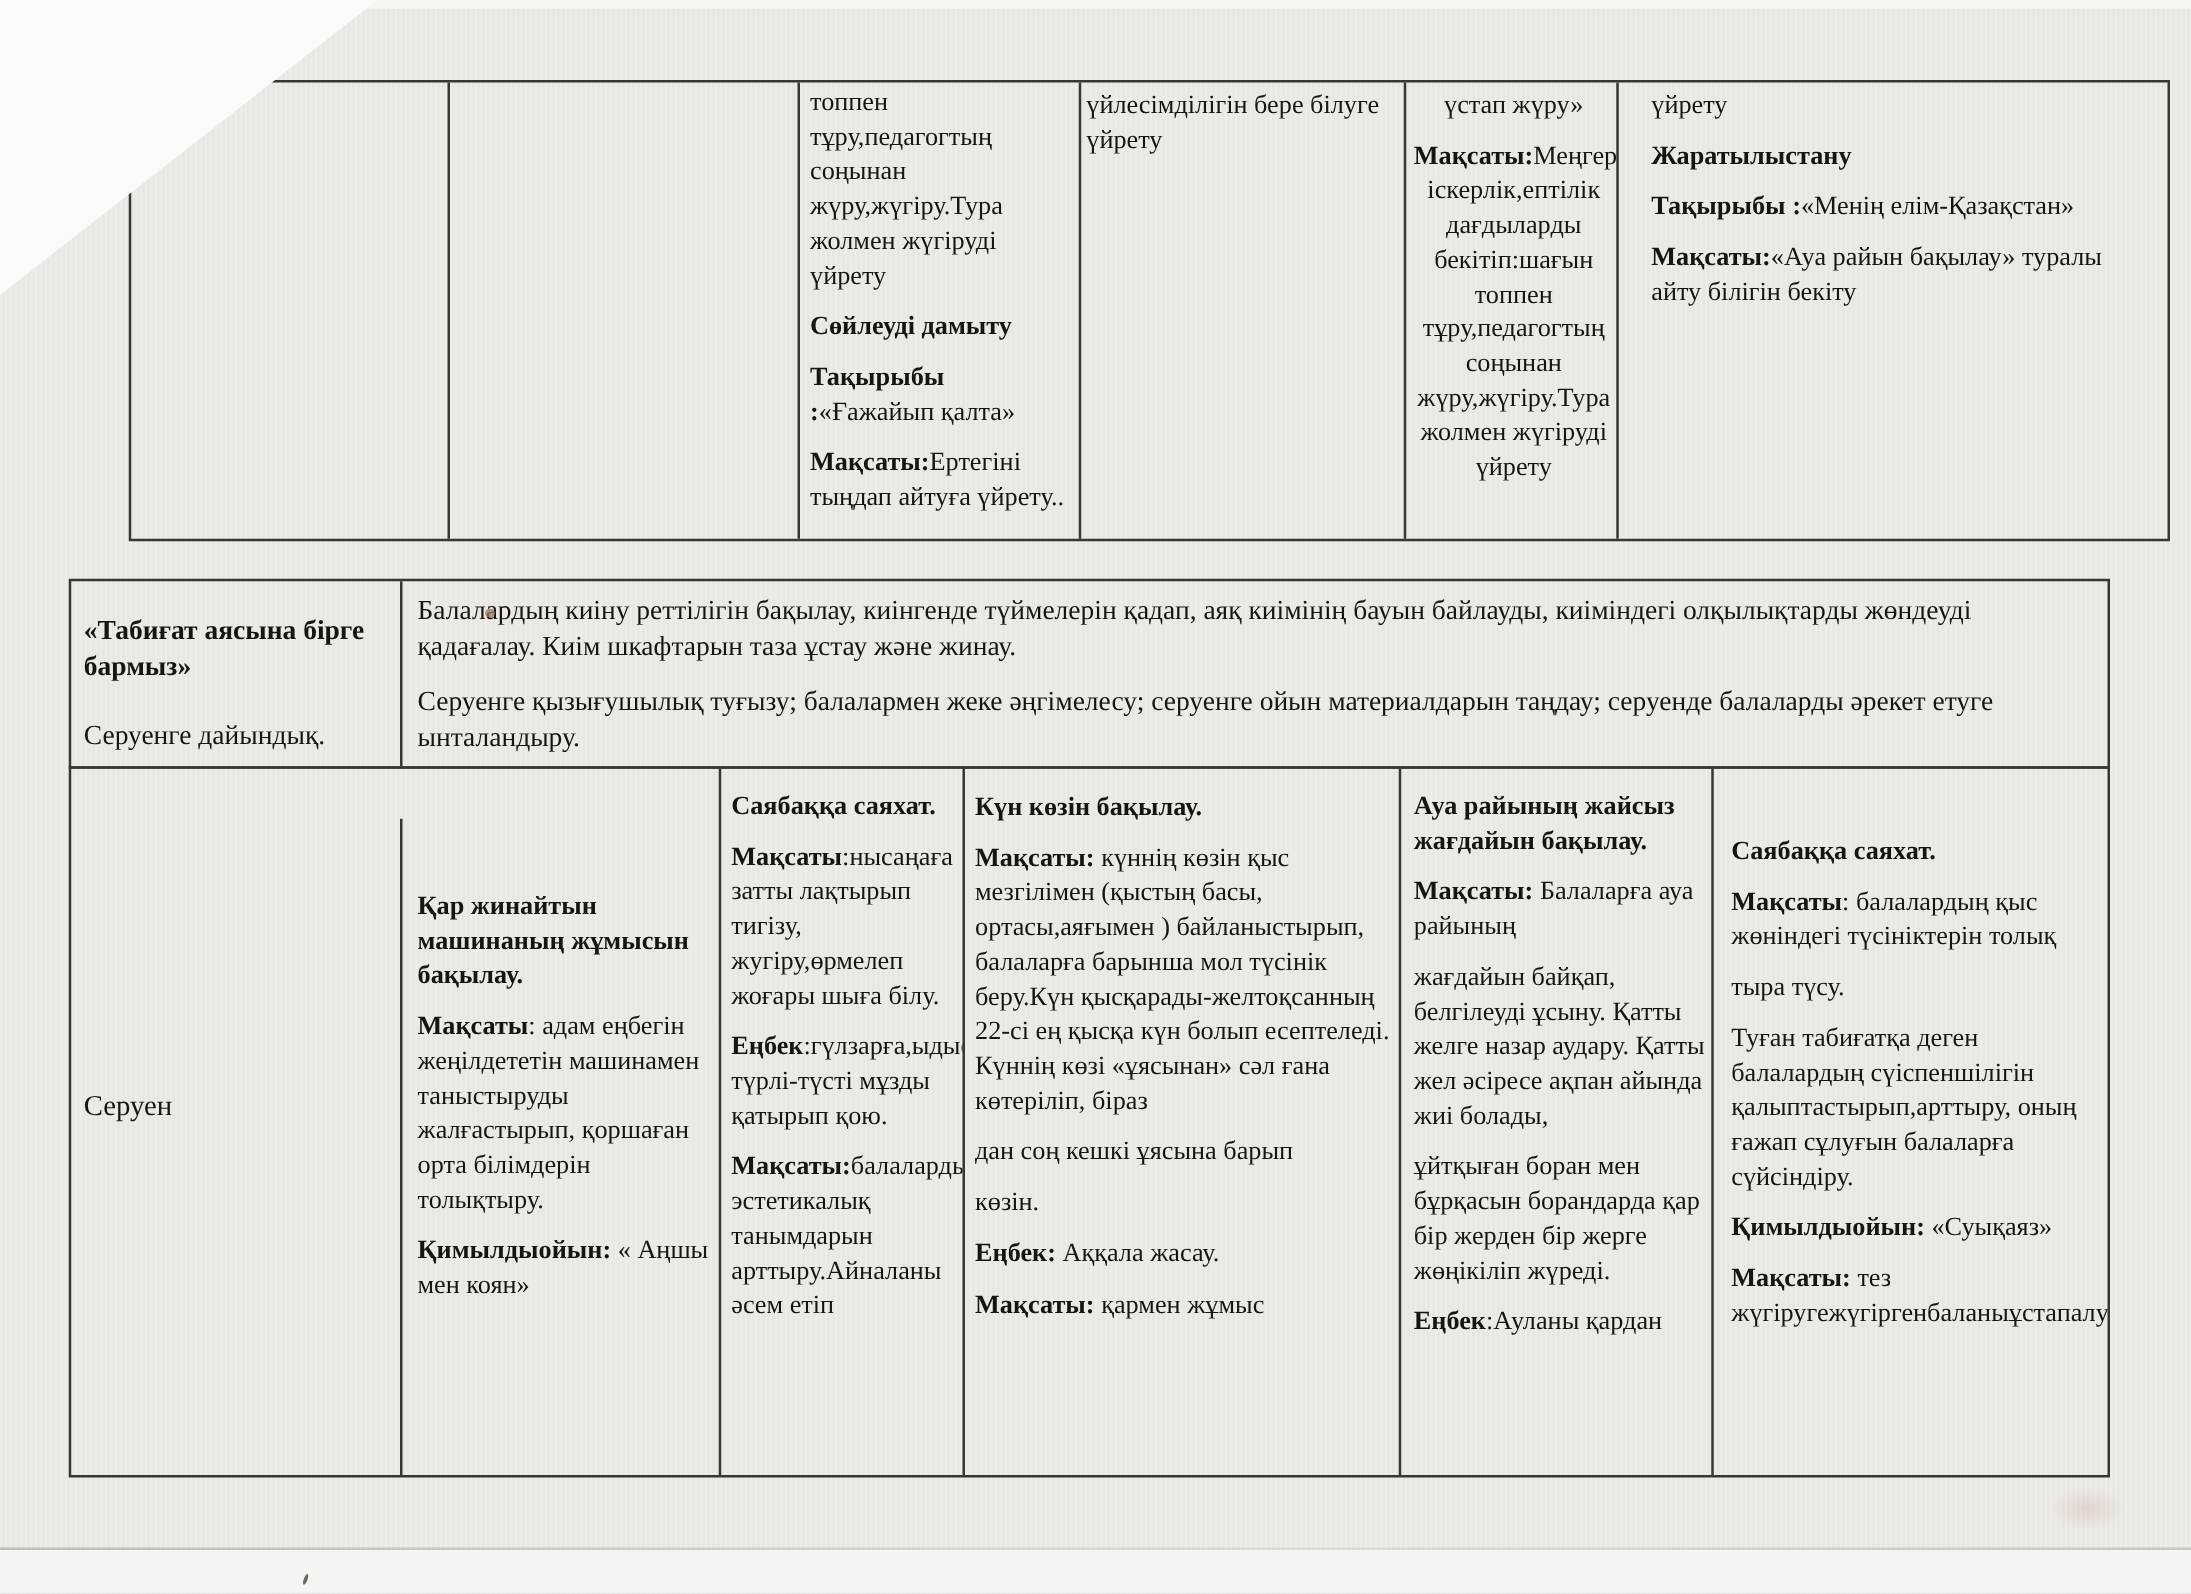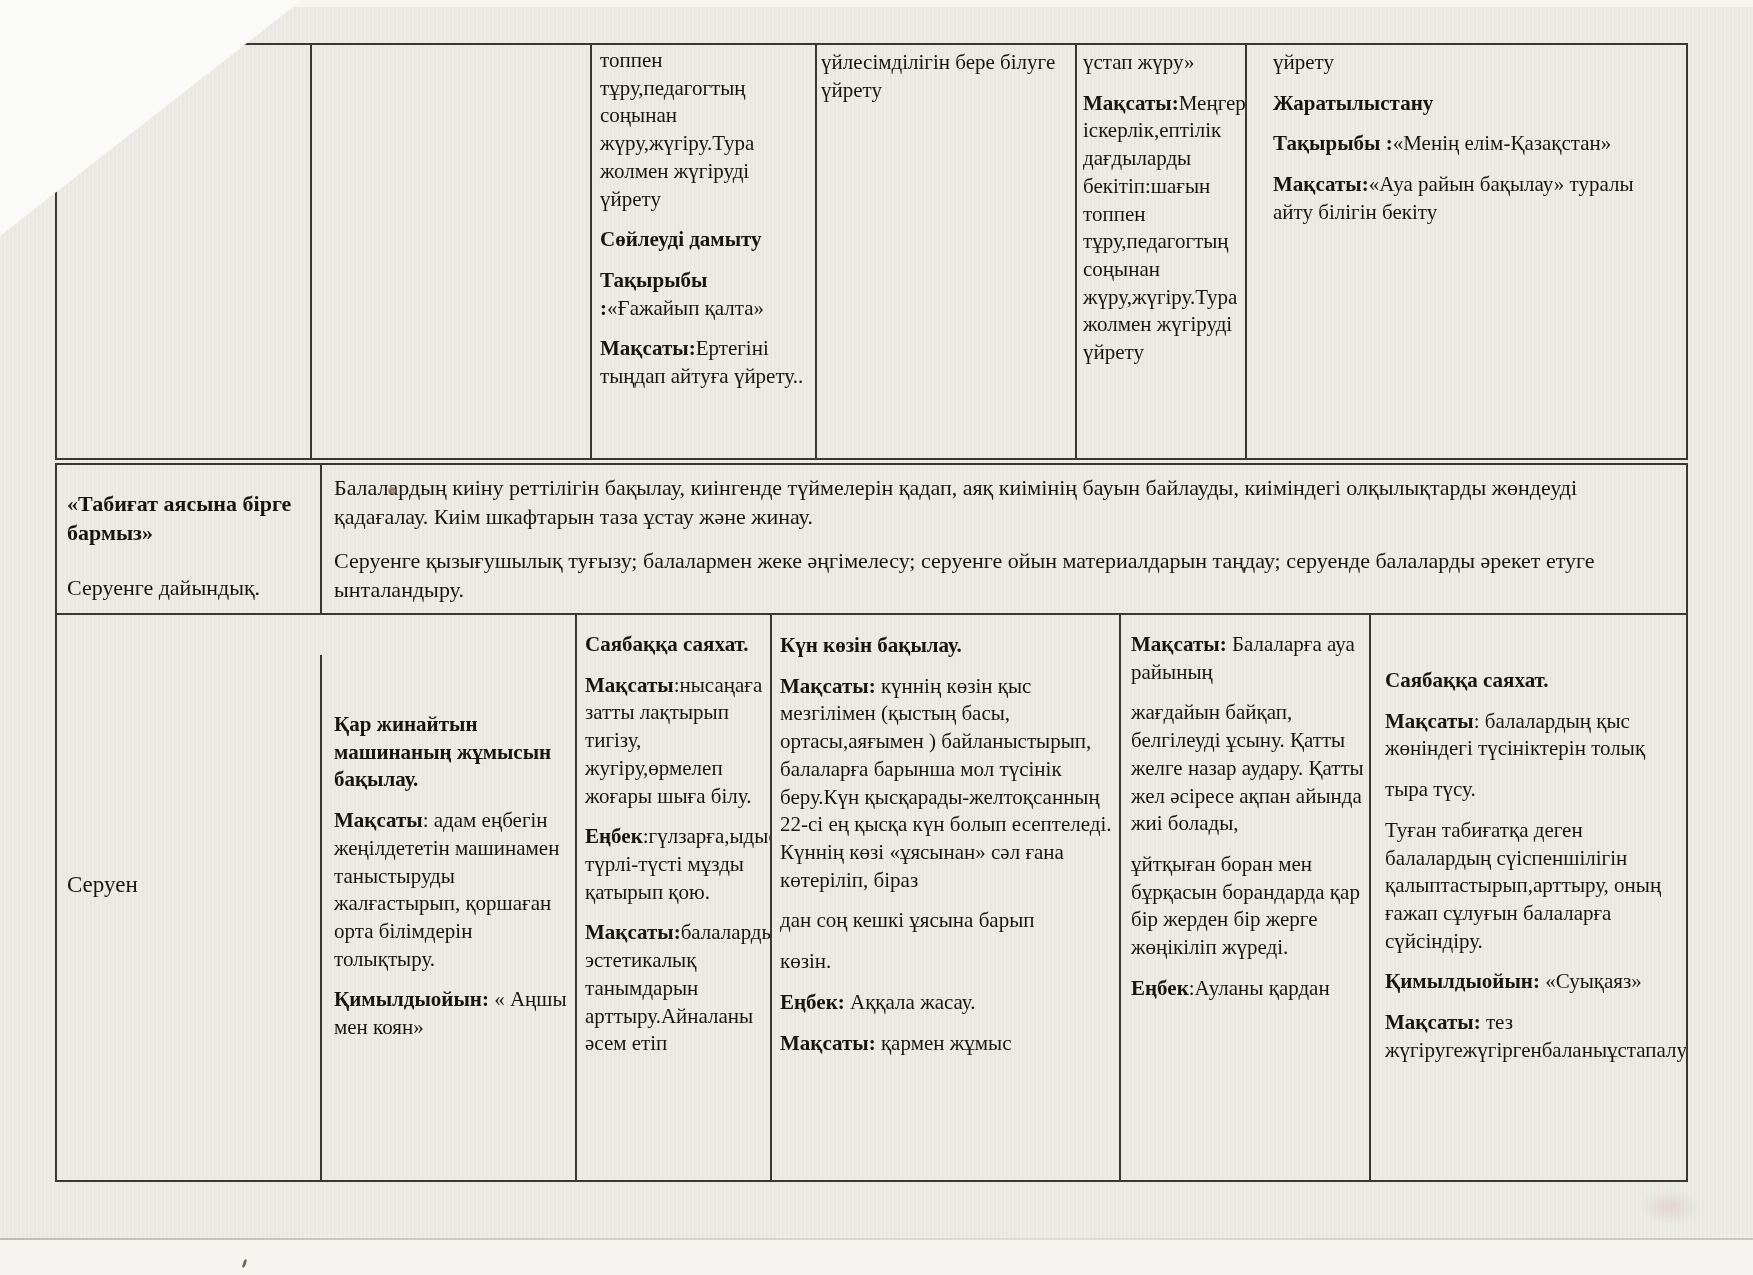--- a/index.html
+++ b/index.html
@@ -28,39 +28,39 @@
     position:absolute;left:0;top:0;width:100%;height:7px;
     background:#f6f5f2;z-index:4;
   }
   
   .trow{
     position:absolute;left:55px;width:1633px;
     display:flex;box-sizing:border-box;
     border:2px solid #3a3732;
     z-index:1;
   }
-  #sec1{top:43px;height:417px;}
+  #sec1{top:64px;height:369px;margin-left:48px;}
   #sec2{top:463px;height:152px;}
   #sec3{top:613px;height:569px;}
   .cell{
     box-sizing:border-box;flex:0 0 auto;
     border-left:2px solid #3a3732;
     overflow:hidden;
     font-size:21px;line-height:1.32;
   }
   .cell:first-child{border-left:none;}
   .cell.grow{flex:1 1 auto;}
   .cell p{margin:0 0 13px 0;}
   .cell b{font-weight:700;}
   
   #sec1 .c0{width:253px;}
   #sec1 .c1{width:280px;}
   #sec1 .c2{width:225px;padding:2px 6px 4px 8px;}
   #sec1 .c3{width:260px;padding:4px 6px 4px 4px;}
-  #sec1 .c4{width:170px;padding:4px 2px 4px 6px;}
+  #sec1 .c4{width:170px;padding:4px 2px 4px 6px;text-align:center;}
   #sec1 .c5{padding:4px 12px 4px 26px;}
   #sec2 .c0{width:263px;padding:24px 11px 0 10px;font-size:22px;}
   #sec2 .c0 p{margin-bottom:26px;}
   #sec2 .c1{padding:8px 14px 0 12px;font-size:22px;}
   #sec2 .c1 p{margin-bottom:15px;}
   #sec3 .c0{width:263px;display:flex;align-items:center;padding:0 0 24px 10px;font-size:23px;}
   #sec3 .c0 p{margin:0;}
   #sec3 .c1{width:255px;padding:56px 8px 0 12px;margin-top:40px;}
   #sec3 .c2{width:195px;padding:16px 4px 0 8px;}
   #sec3 .c3{width:349px;padding:17px 6px 0 8px;}
@@ -142,20 +142,21 @@
       </div>
     <div class="cell c3">
         <p><b>Күн көзін бақылау.</b></p>
         <p><b>Мақсаты:</b><span> күннің көзін қыс мезгілімен (қыстың басы, ортасы,аяғымен ) байланыстырып, балаларға барынша мол түсінік беру.Күн қысқарады-желтоқсанның 22-сі ең қысқа күн  болып есептеледі. Күннің көзі «ұясынан» сәл ғана көтеріліп, біраз</span></p>
         <p><span>дан соң кешкі ұясына барып</span></p>
         <p><span>көзін.</span></p>
         <p><b>Еңбек:</b><span> Аққала жасау.</span></p>
         <p><b> Мақсаты:</b><span> қармен жұмыс</span></p>
       </div>
     <div class="cell c4">
+        <p><b> Ауа райының жайсыз жағдайын бақылау.</b></p>
         <p><b>Мақсаты:</b><span>  Балаларға ауа райының</span></p>
         <p><span> жағдайын байқап, белгілеуді  ұсыну. Қатты желге  назар аудару. Қатты жел әсіресе  ақпан айында жиі болады,</span></p>
         <p><span>ұйтқыған  боран мен бұрқасын борандарда қар бір жерден бір жерге жөңікіліп жүреді.</span></p>
         <p><b>Еңбек</b><span>:Ауланы қардан</span></p>
       </div>
     <div class="cell c5 grow">
         <p><b> Саябаққа саяхат.</b></p>
         <p><b> Мақсаты</b><span>: балалардың қыс жөніндегі түсініктерін  толық</span></p>
         <p><span>тыра түсу.</span></p>
         <p><span>Туған табиғатқа деген балалардың сүіспеншілігін қалыптастырып,арттыру, оның ғажап сұлуғын балаларға сүйсіндіру.</span></p>

